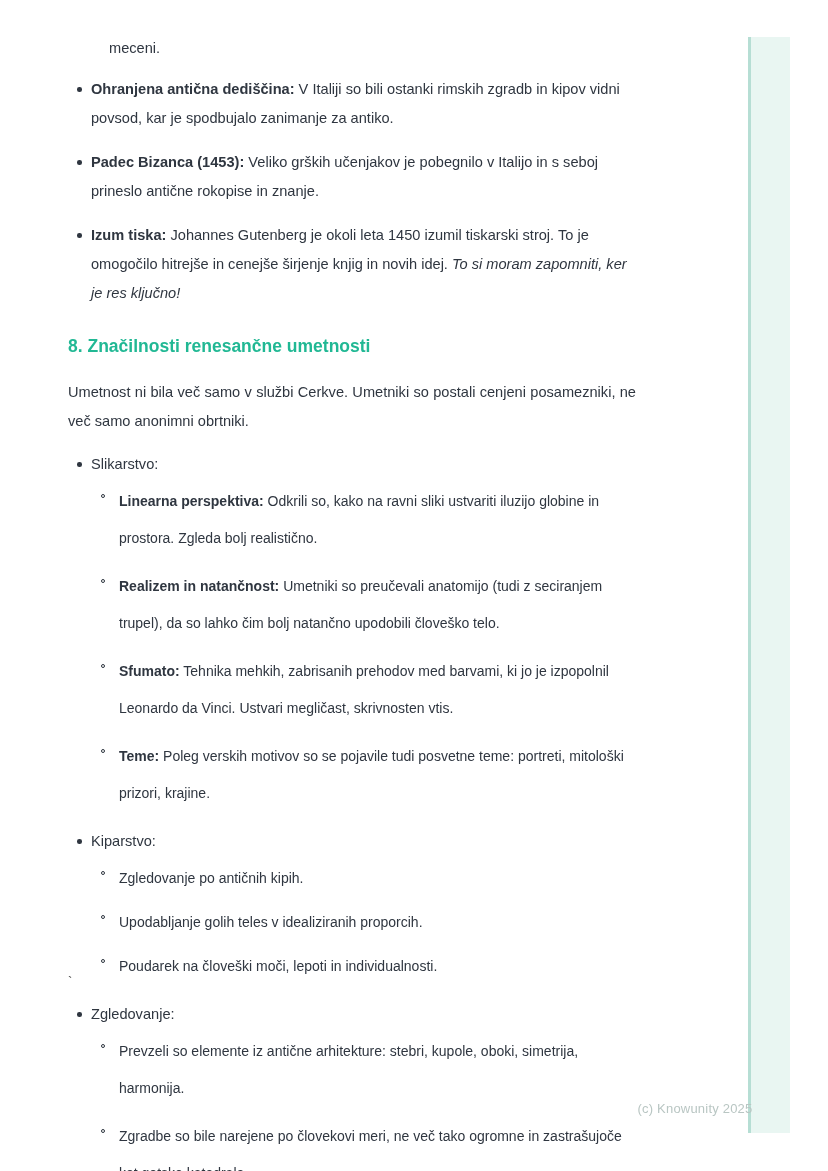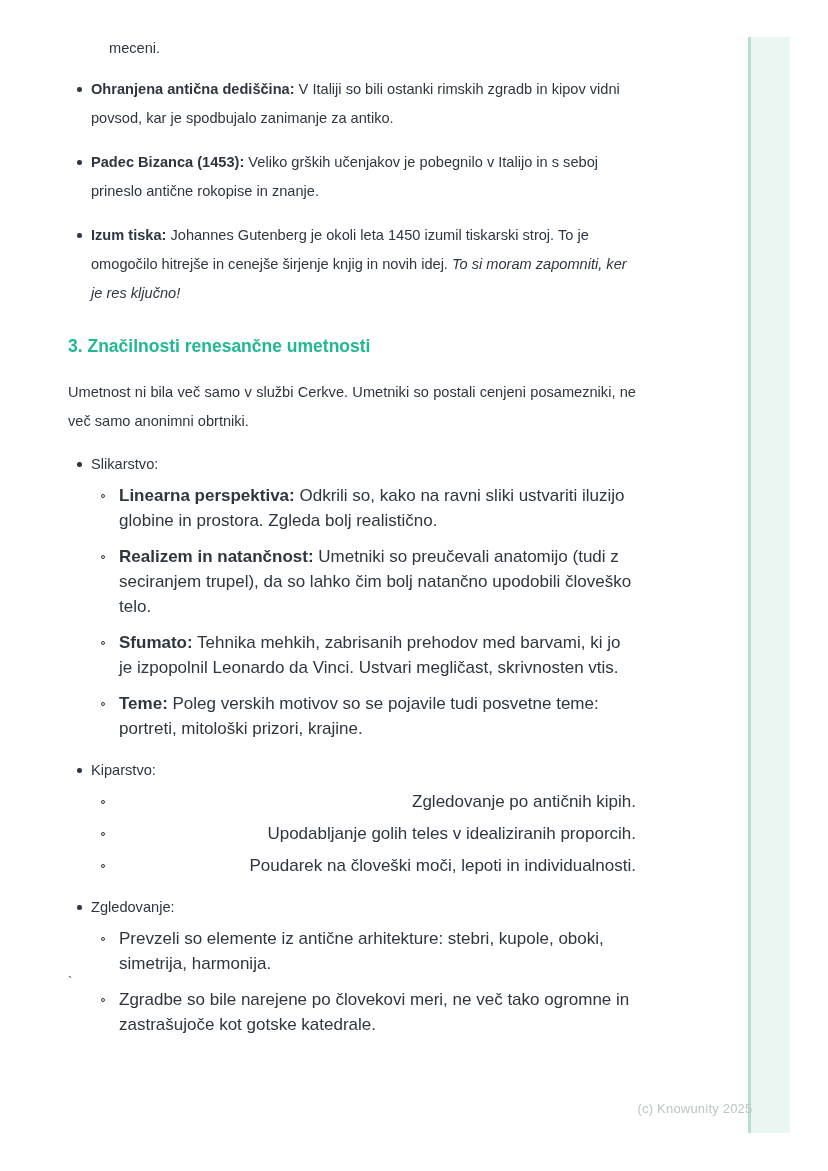--- a/index.html
+++ b/index.html
@@ -89,22 +89,22 @@
 
   ul.lvl2 {
     list-style: none;
     margin: 0;
     padding: 0;
   }
   ul.lvl2 > li {
     position: relative;
     padding-left: 28px;
     margin-bottom: 11px;
-    font-size: 17px;
-    line-height: 25px;
+    font-size: 14px;
+    line-height: 37px;
   }
   ul.lvl2 > li:last-child {
     margin-bottom: 0;
   }
   ul.lvl2 > li > .circle {
     position: absolute;
     left: 10px;
     top: 11px;
     width: 4px;
     height: 4px;
@@ -114,21 +114,20 @@
   }
 
   .nested-wrap {
     margin-top: 4px;
   }
   .group-label {
     font-weight: normal;
   }
   .tight ul.lvl2 > li {
     margin-bottom: 7px;
-    text-align: right;
   }
 
   b, .b { font-weight: bold; }
   i, .i { font-style: italic; }
 
   
   #stray-mark {
     position: absolute;
     left: 68px;
     top: 975px;
@@ -167,21 +166,21 @@
     <li>
       <span class="disc"></span>
       <span class="b">Padec Bizanca (1453):</span><span> Veliko grških učenjakov je pobegnilo v Italijo in s seboj prineslo antične rokopise in znanje.</span>
     </li>
     <li>
       <span class="disc"></span>
       <span class="b">Izum tiska:</span><span> Johannes Gutenberg je okoli leta 1450 izumil tiskarski stroj. To je omogočilo hitrejše in cenejše širjenje knjig in novih idej. </span><span class="i">To si moram zapomniti, ker je res ključno!</span>
     </li>
   </ul>
 
-  <h2 class="section-heading" style="color: rgb(33, 184, 148);">3. Značilnosti renesančne umetnosti</h2>
+  <h2 class="section-heading" style="color: rgb(33, 184, 148);">8. Značilnosti renesančne umetnosti</h2>
 
   <p class="para para-justify">Umetnost ni bila več samo v službi Cerkve. Umetniki so postali cenjeni posamezniki, ne več samo anonimni obrtniki.</p>
 
   <ul class="lvl1">
 
     <li>
       <span class="disc"></span>
       <span class="group-label">Slikarstvo:</span>
       <div class="nested-wrap">
         <ul class="lvl2">

